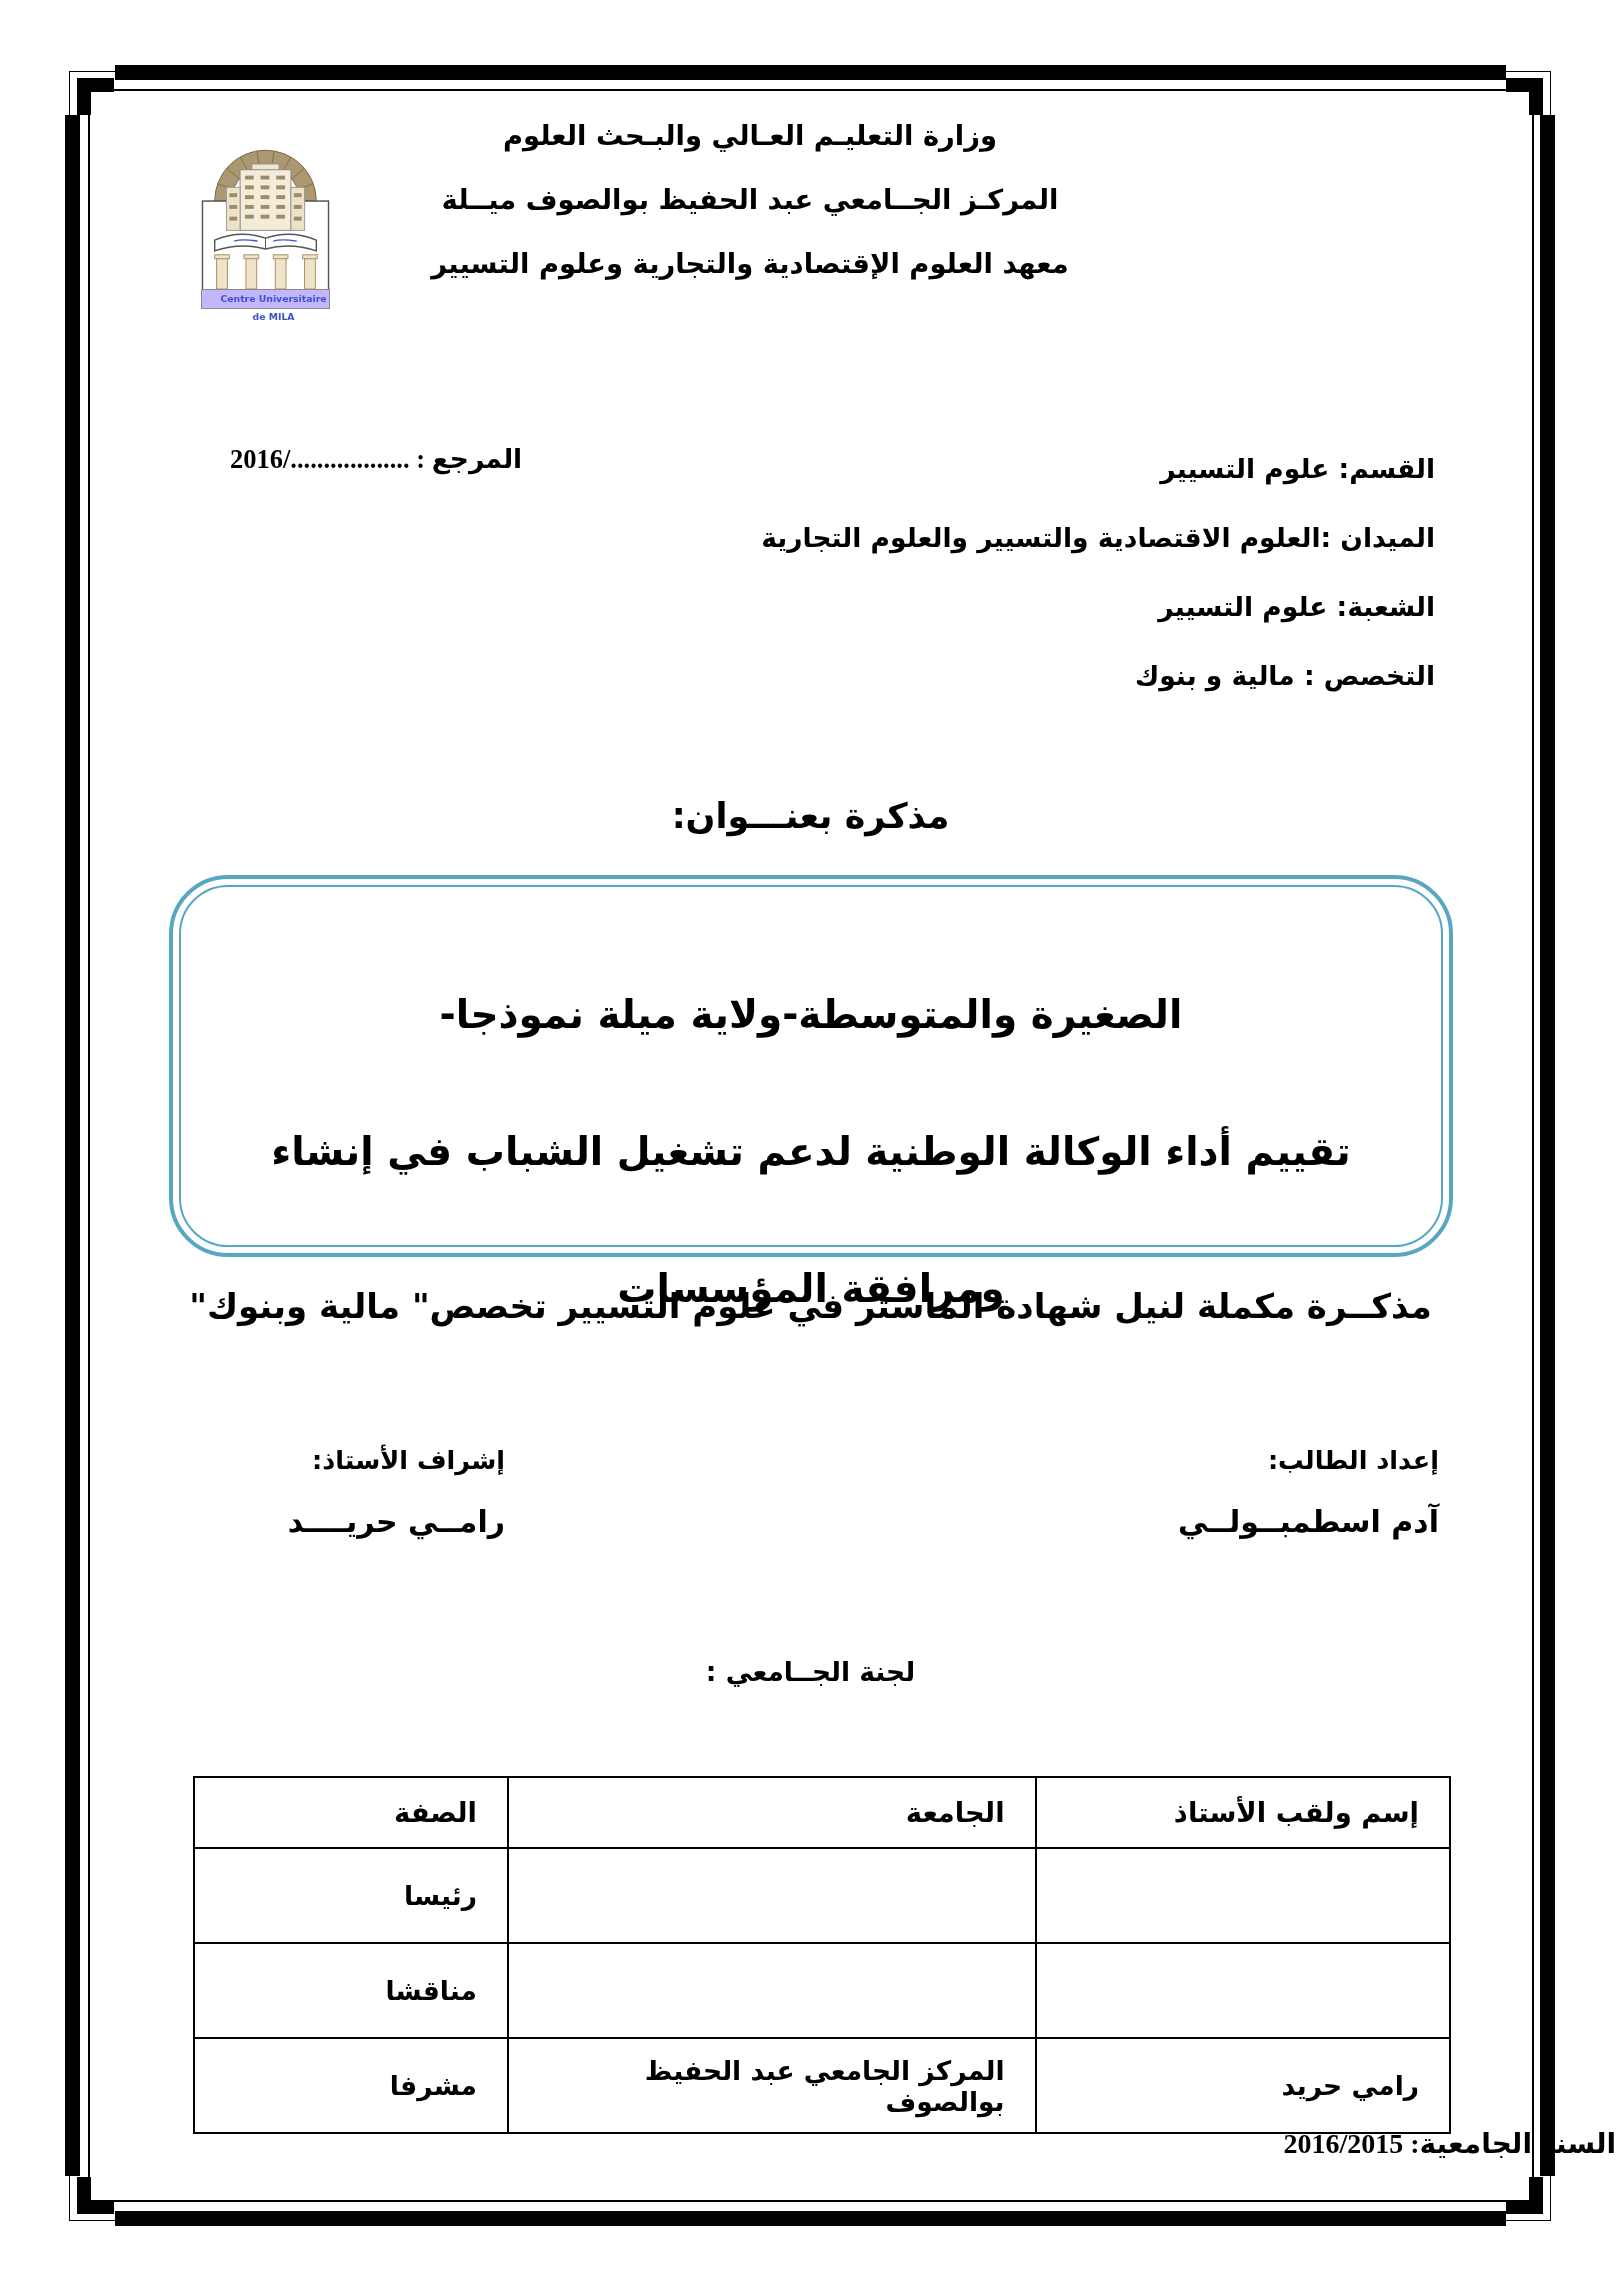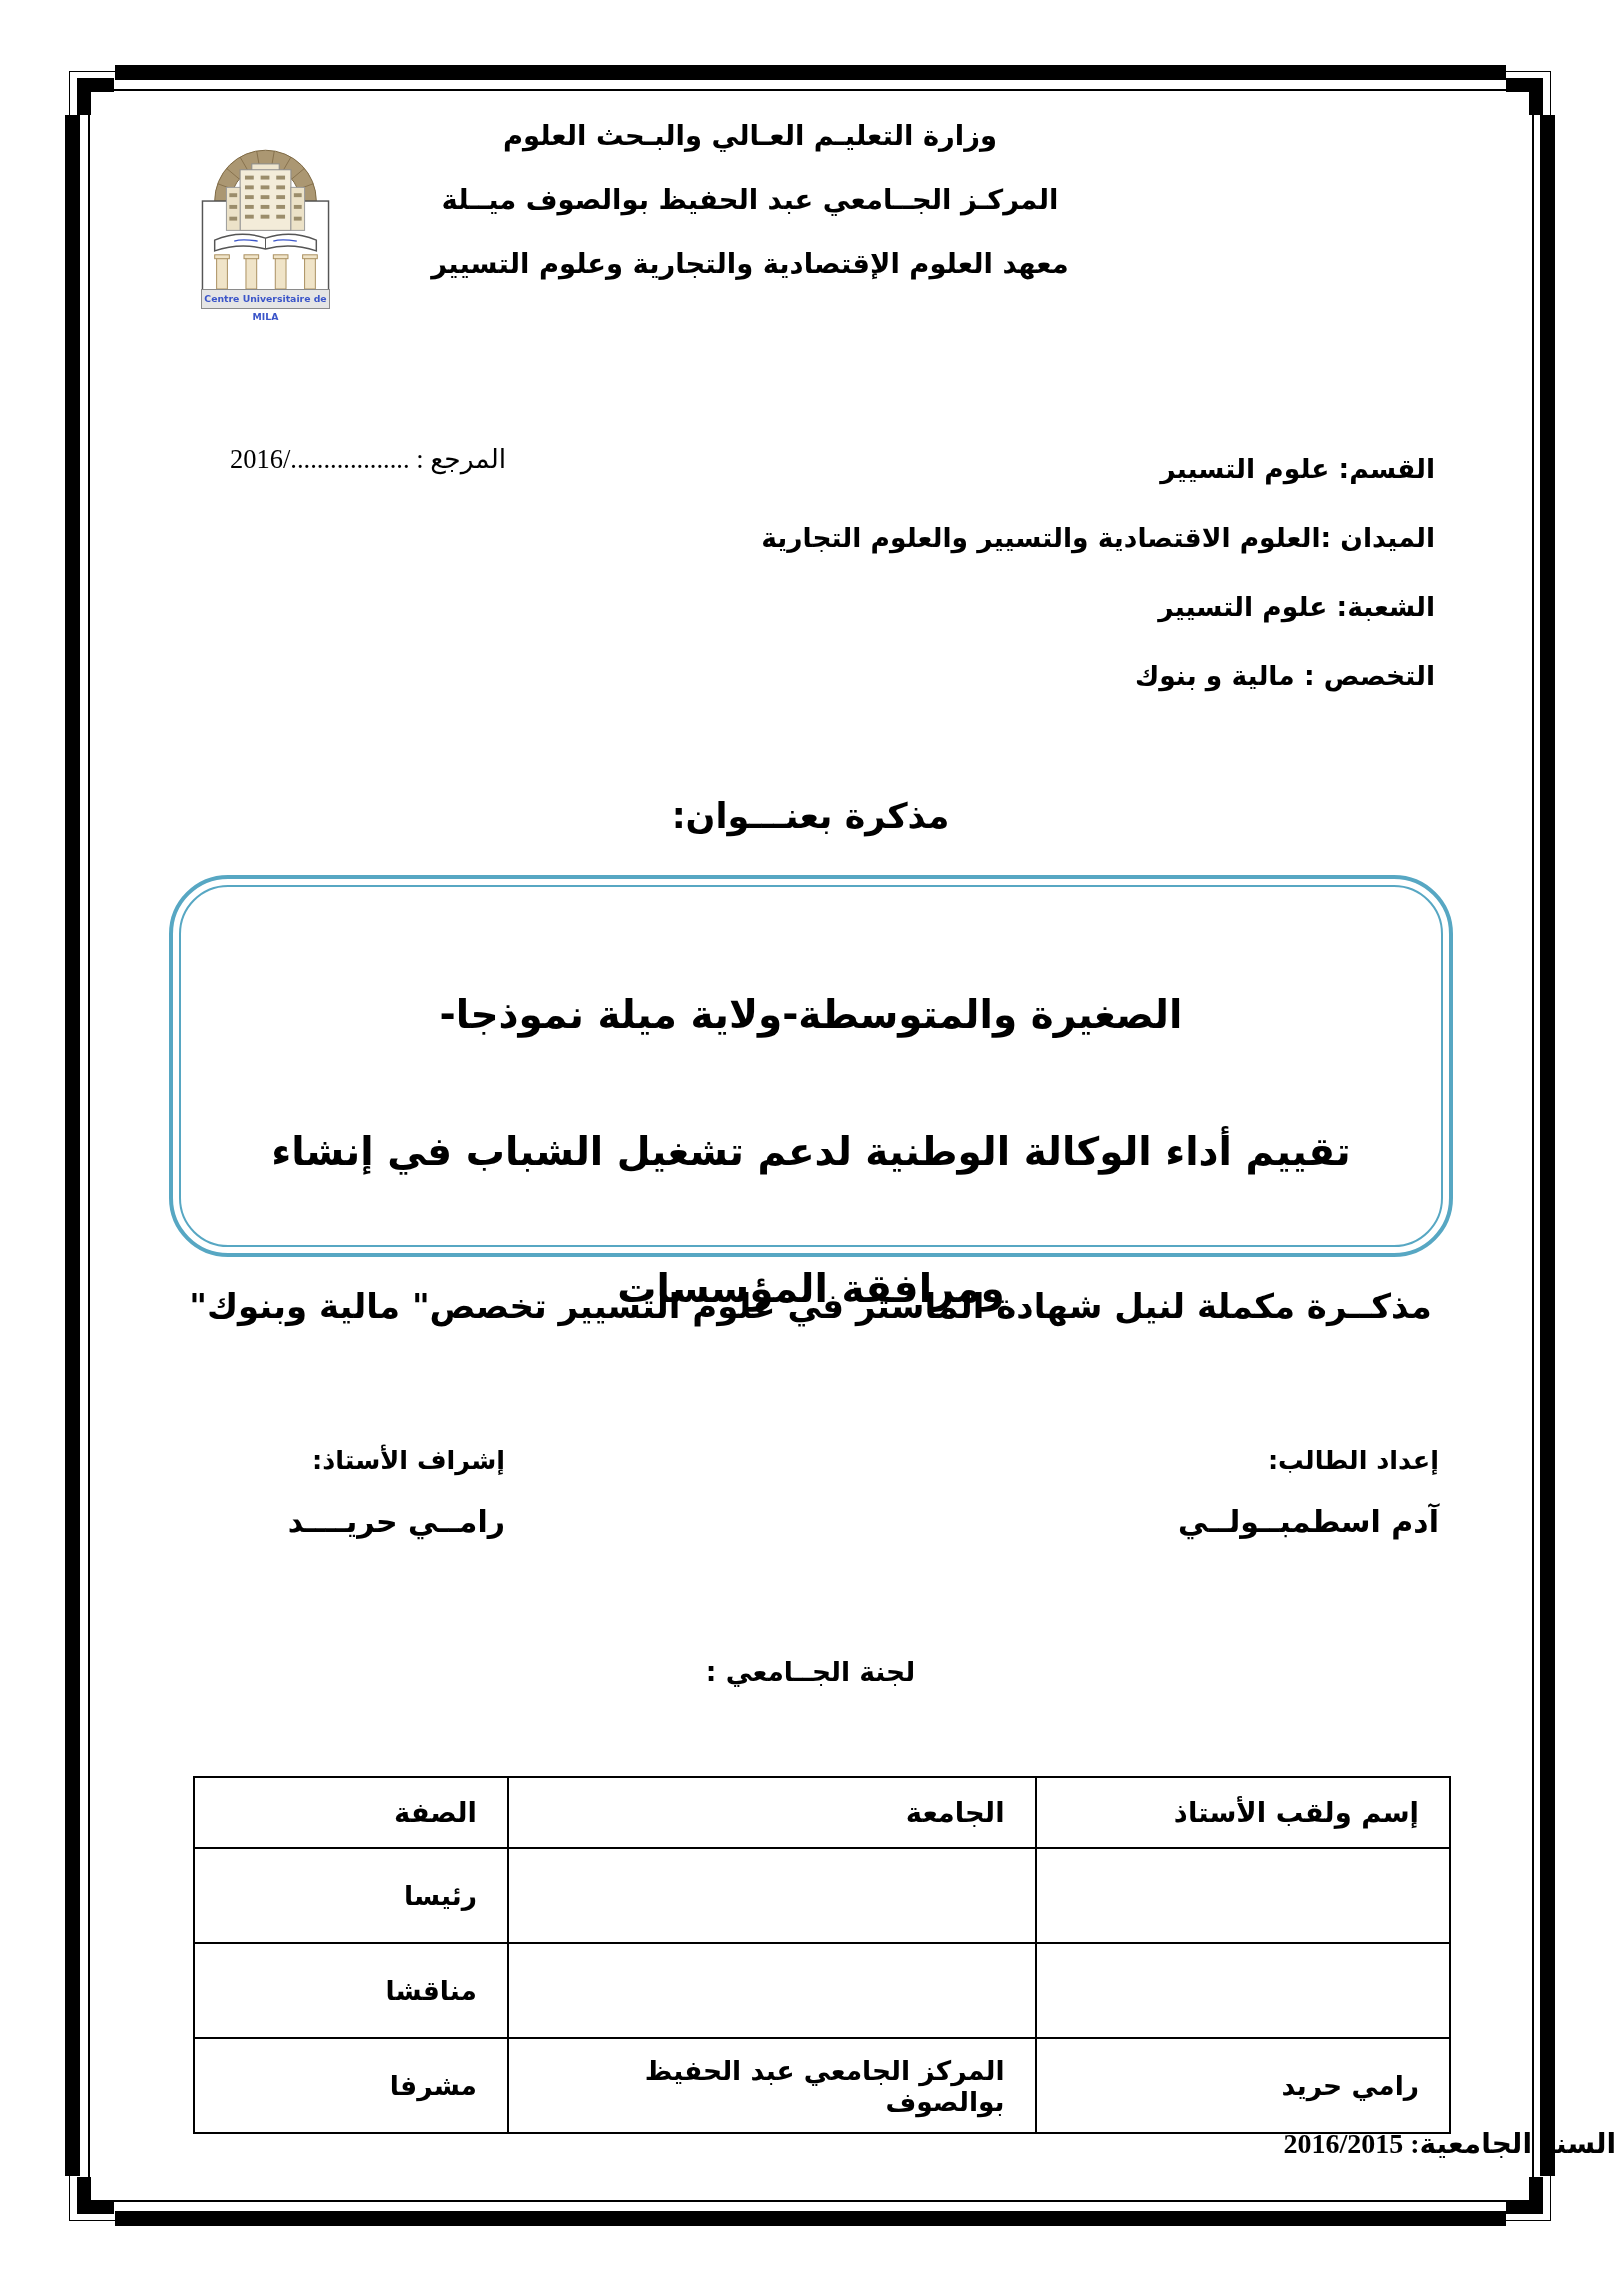--- a/index.html
+++ b/index.html
@@ -18,29 +18,29 @@
   .elbow{position:absolute;width:37px;height:37px;box-sizing:border-box;}
   .elbow-tl{left:77px;top:78px;border-top:14.7px solid #000;border-left:14.7px solid #000;}
   .elbow-tr{right:78px;top:78px;border-top:14.7px solid #000;border-right:14.7px solid #000;}
   .elbow-bl{left:77px;bottom:79px;border-bottom:14.7px solid #000;border-left:14.7px solid #000;}
   .elbow-br{right:78px;bottom:79px;border-bottom:14.7px solid #000;border-right:14.7px solid #000;}
 
   
   .logo{position:absolute;left:201px;top:140px;width:129px;height:169px;}
   .logo svg{display:block;}
   .logo-caption{position:absolute;left:0;right:0;bottom:0;height:17.6px;line-height:17.6px;
-    background:#e5e5e5;border:1px solid #8a8a8a;font-size:9.3px;text-align:center;
-    color:#3b55c9;font-weight:bold;font-family:"DejaVu Sans",sans-serif;}
+    background:#c4b5fd;border:1px solid #8a8a8a;font-size:9.3px;text-align:center;
+    color:#3b55c9;font-weight:bold;font-family:"DejaVu Sans",sans-serif;padding-left:16px;}
 
   
   .header-block{position:absolute;left:245px;top:104px;width:1010px;text-align:center;
     font-size:27.4px;font-weight:bold;line-height:64px;}
   .info-block{position:absolute;right:186px;top:434px;text-align:right;
     font-size:26.5px;font-weight:bold;line-height:69px;}
-  .reference{position:absolute;left:230px;top:443px;font-size:26.5px;font-weight:normal;}
+  .reference{position:absolute;left:230px;top:443px;font-size:26.5px;font-weight:bold;}
   .memo-heading{position:absolute;left:0;right:0;top:796px;text-align:center;
     font-size:35px;font-weight:bold;}
   .title-box{position:absolute;left:169px;top:875px;width:1284px;height:382px;
     box-sizing:border-box;border:4.9px solid #57a7c3;border-radius:59px;}
   .title-box-inner{position:absolute;left:5.9px;top:5.9px;right:5.9px;bottom:5.9px;
     border:2px solid #57a7c3;border-radius:49px;}
   .title-text{position:absolute;left:29px;right:29px;top:67px;text-align:center;
     font-size:39px;font-weight:bold;line-height:137px;}
   .subtitle{position:absolute;left:0;right:0;top:1286px;text-align:center;
     font-size:34px;font-weight:bold;}

